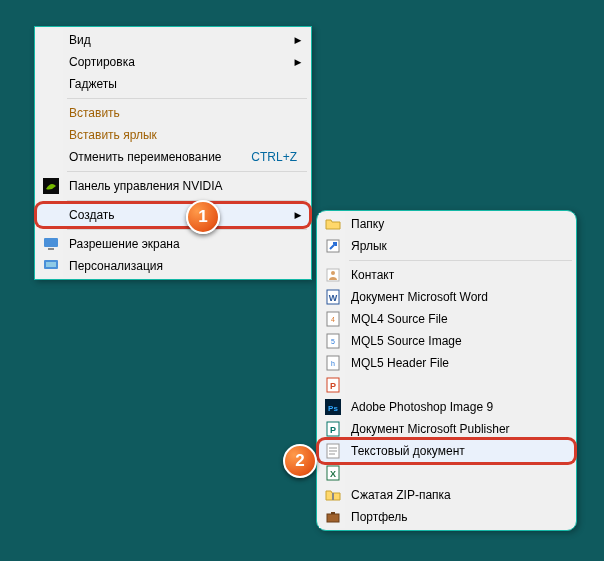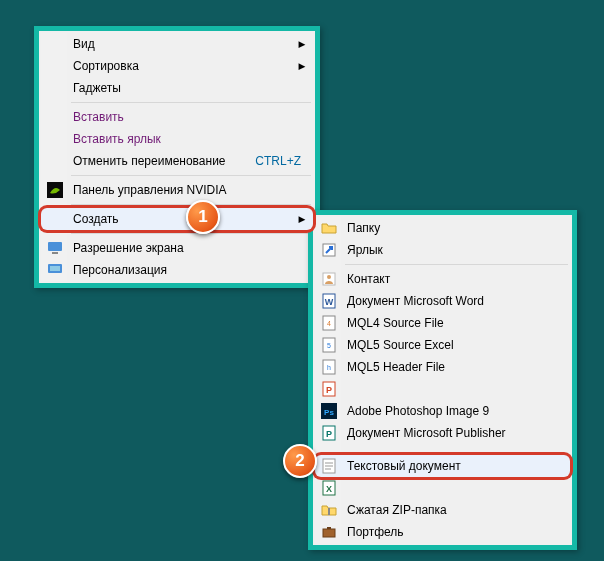--- a/index.html
+++ b/index.html
@@ -9,65 +9,65 @@
     height: 561px;
     background: #0f5a5e;
     font-family: "Segoe UI", Tahoma, sans-serif;
     font-size: 12px;
     overflow: hidden;
     position: relative;
   }
   .menu {
     position: absolute;
     background: #f0f0f0;
-    border: 5px solid #14b8a6;
+    border: 1px solid #14b8a6;
     box-shadow: 2px 2px 6px rgba(0,0,0,0.3);
     padding: 2px;
   }
   .menu-left {
     left: 34px;
     top: 26px;
     width: 272px;
   }
   .menu-right {
-    left: 308px;
+    left: 316px;
     top: 210px;
     width: 255px;
+    border-radius: 10px;
   }
   .icon-col {
     position: absolute;
     left: 2px;
     top: 2px;
     bottom: 2px;
     width: 26px;
     background: #f1f1f1;
     border-right: 0;
   }
   .menu-item {
     position: relative;
     height: 22px;
     line-height: 22px;
     padding-left: 32px;
     padding-right: 18px;
     color: #000;
     white-space: nowrap;
   }
-  .menu-item.disabled { color: #701a75; }
+  .menu-item.disabled { color: #a16207; }
   .menu-item.highlight1 {
     box-shadow: 0 0 0 3px #d43a2a;
     border-radius: 6px;
     background: #eaf1fb;
     z-index: 2;
   }
   .menu-item.highlight2 {
     box-shadow: 0 0 0 3px #d43a2a;
     border-radius: 6px;
     background: #eaf1fb;
     z-index: 2;
-    margin-top: 11px;
   }
   .sep {
     height: 1px;
     margin: 3px 2px 3px 30px;
     background: #d7d7d7;
   }
   .arrow {
     position: absolute;
     right: 6px; top: 0;
     width: 10px; height: 22px;
@@ -216,21 +216,21 @@
       </span>
     <span>MQL4 Source File</span>
   </div>
   <div class="menu-item">
     <span class="ico">
         <svg viewBox="0 0 16 16">
           <rect x="2" y="1" width="12" height="14" fill="#fff" stroke="#888"></rect>
           <text x="8" y="11" font-size="7" text-anchor="middle" fill="#2b7ad9">5</text>
         </svg>
       </span>
-    <span>MQL5 Source Excel</span>
+    <span>MQL5 Source Image</span>
   </div>
   <div class="menu-item">
     <span class="ico">
         <svg viewBox="0 0 16 16">
           <rect x="2" y="1" width="12" height="14" fill="#fff" stroke="#888"></rect>
           <text x="8" y="11" font-size="7" text-anchor="middle" fill="#2b7ad9">h</text>
         </svg>
       </span>
     <span>MQL5 Header File</span>
   </div>

